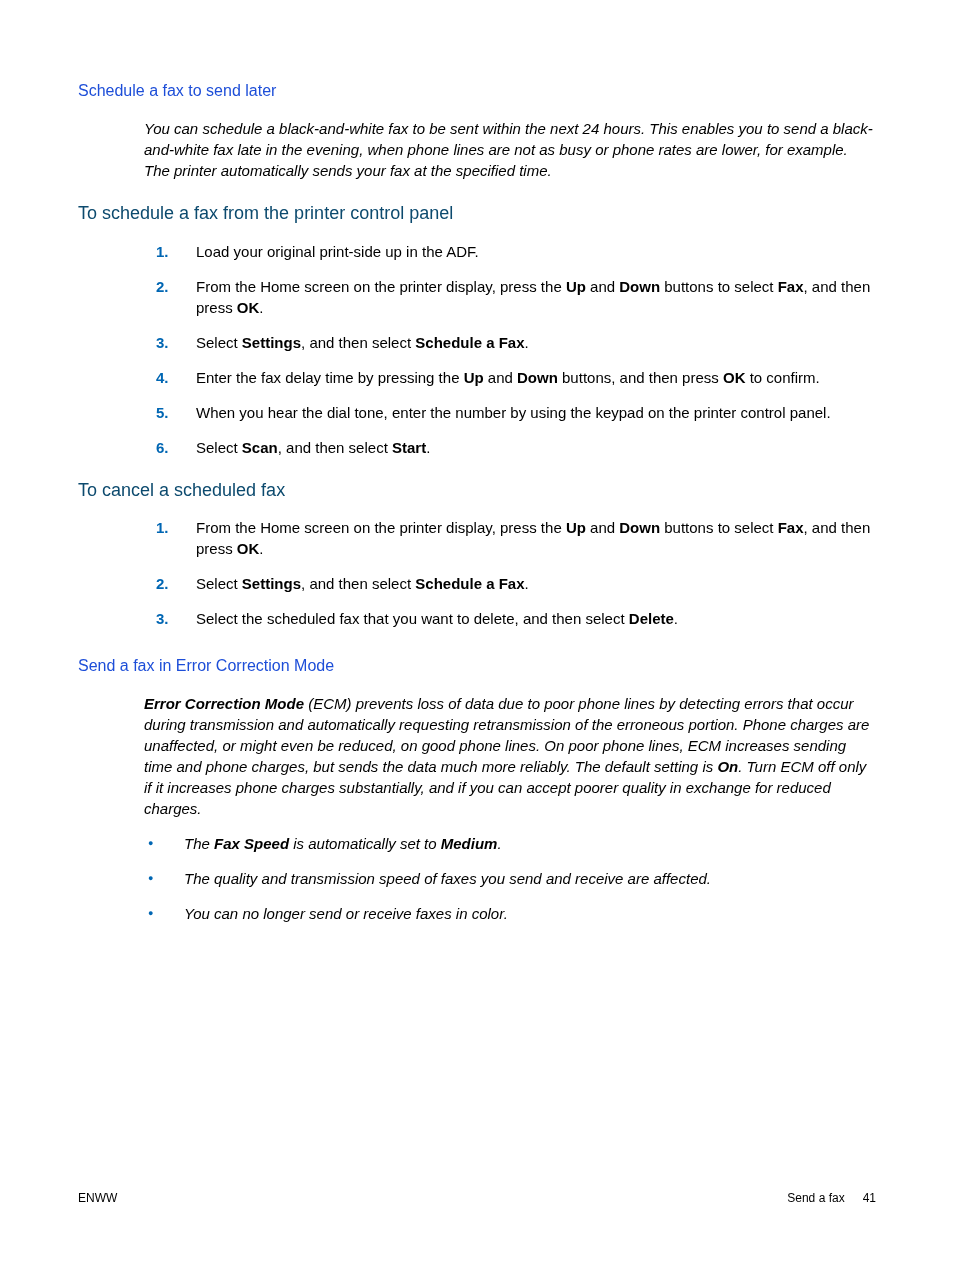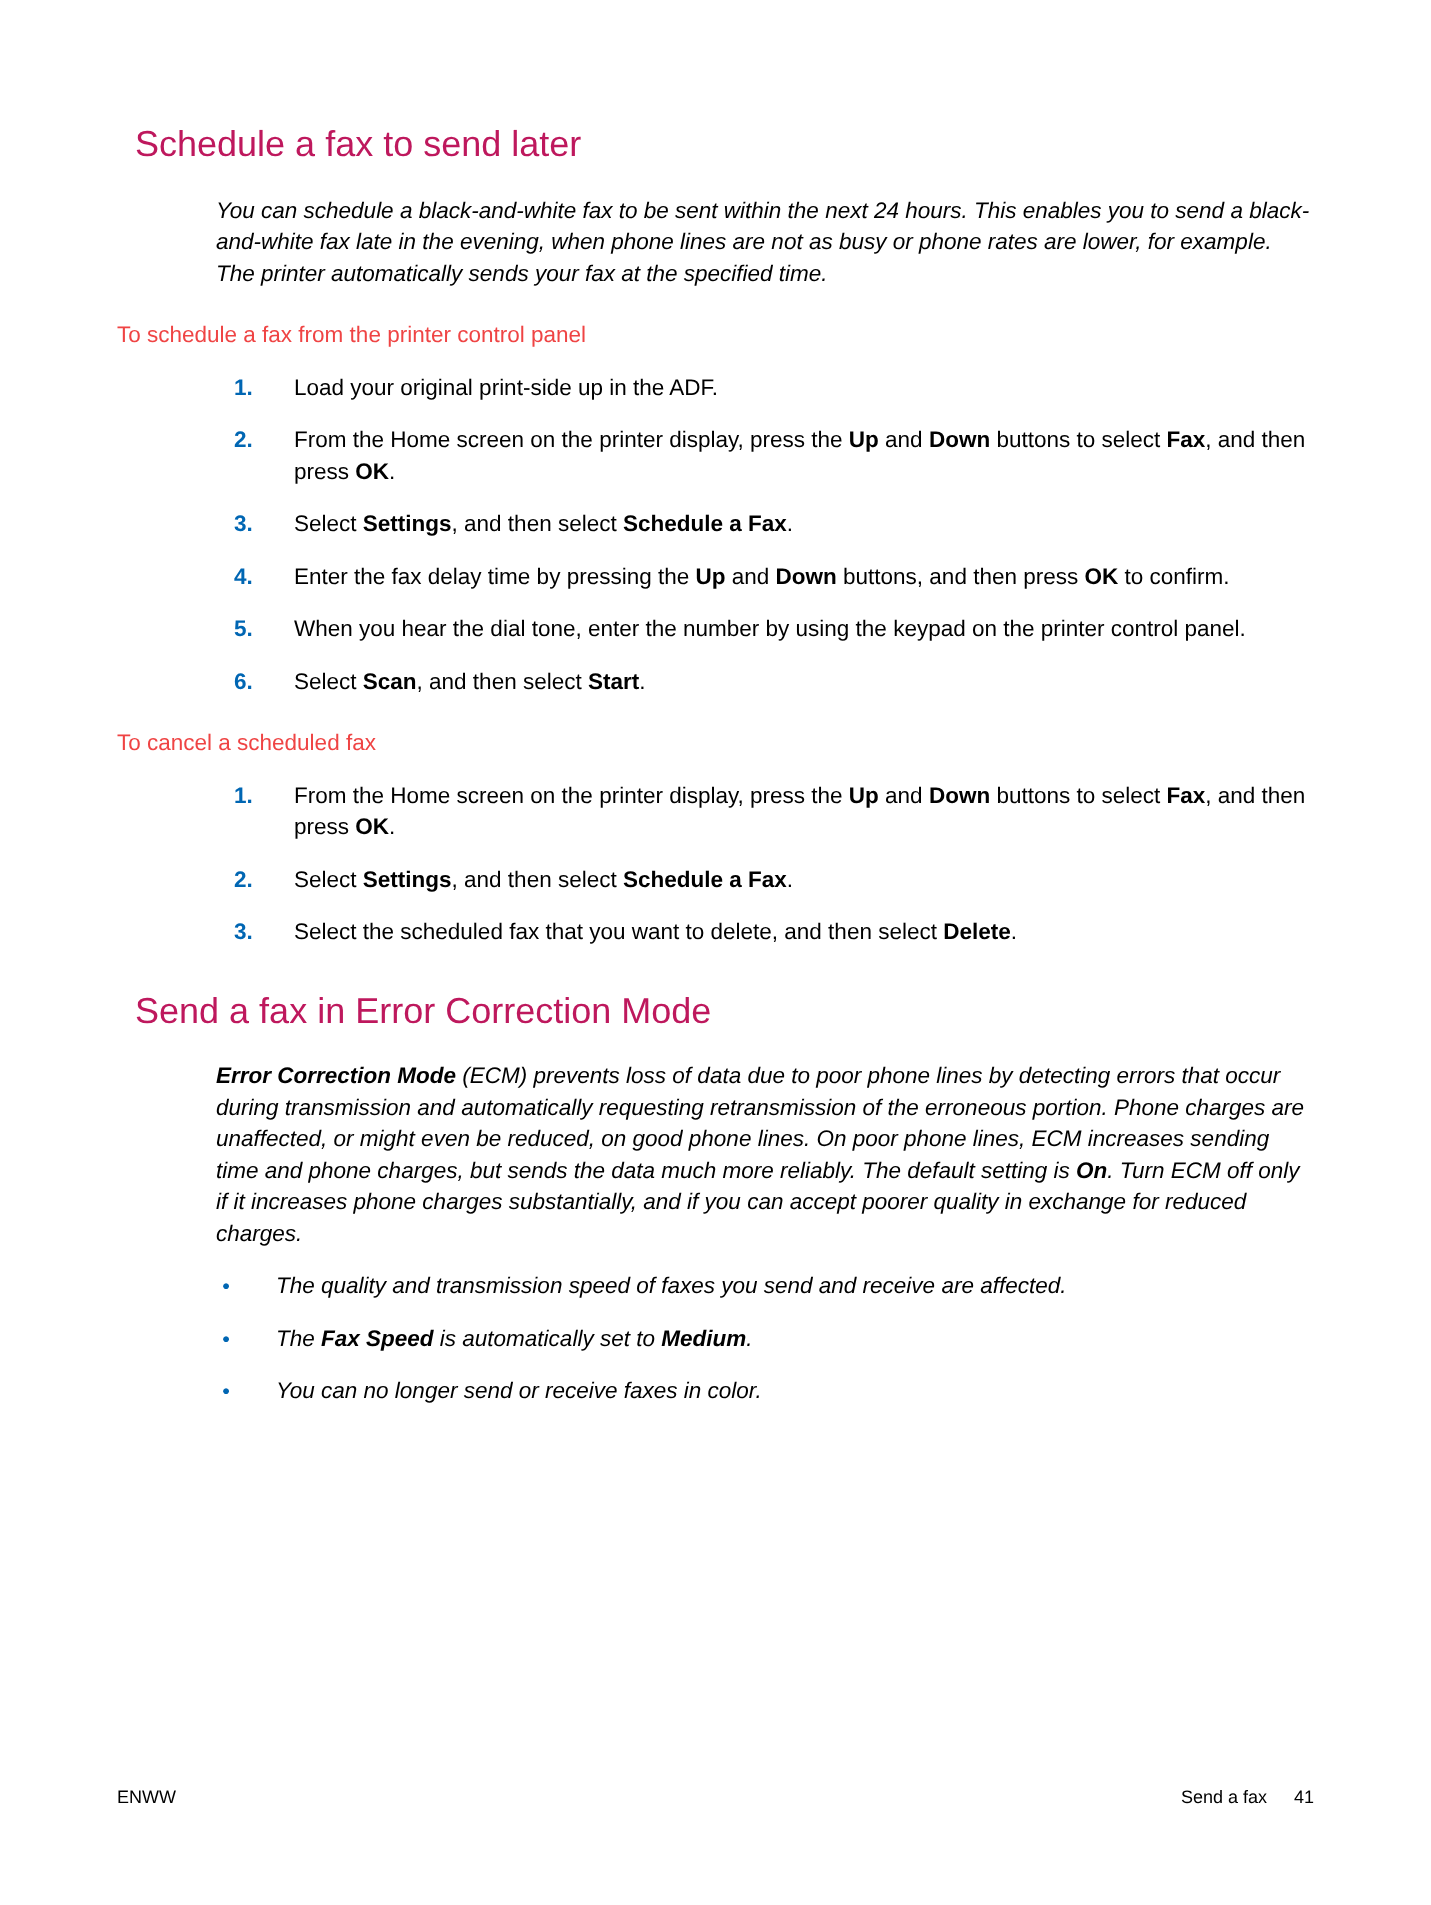--- a/index.html
+++ b/index.html
@@ -7,24 +7,24 @@
     font-size: 15px;
     line-height: 1.4;
     color: #000;
     background: #fff;
     margin: 0;
     padding: 80px 78px 40px 78px;
     width: 954px;
     box-sizing: border-box;
   }
   h2 {
-    color: #be185d;
+    color: #1d4ed8;
     font-weight: normal;
-    font-size: 24px;
-    margin: 0 0 16px 12px;
+    font-size: 16px;
+    margin: 0 0 16px 0;
   }
   .body-block {
     margin-left: 66px;
     margin-right: 0;
     font-style: italic;
   }
   p {
     margin: 0 0 14px 0;
   }
   .note-box {
@@ -41,23 +41,23 @@
     height: 18px;
     flex-shrink: 0;
     margin-top: 1px;
   }
   .note-label {
     color: #0066b3;
     font-weight: normal;
     white-space: nowrap;
   }
   .subheading {
-    color: #ef4444;
+    color: #0c4a6e;
     font-weight: normal;
-    font-size: 15px;
+    font-size: 18px;
     margin: 20px 0 14px 0;
   }
   ol.steps {
     list-style: none;
     padding: 0;
     margin: 0 0 14px 78px;
   }
   ol.steps > li {
     counter-increment: step;
     position: relative;
@@ -156,24 +156,24 @@
 </ol>
 
 <h2 style="margin-top:26px;">Send a fax in Error Correction Mode</h2>
 
 <div class="body-block">
   <p>
     <span class="bold">Error Correction Mode</span><span> (ECM) prevents loss of data due to poor phone lines by detecting errors that occur during transmission and automatically requesting retransmission of the erroneous portion. Phone charges are unaffected, or might even be reduced, on good phone lines. On poor phone lines, ECM increases sending time and phone charges, but sends the data much more reliably. The default setting is </span><span class="bold">On</span><span>. Turn ECM off only if it increases phone charges substantially, and if you can accept poorer quality in exchange for reduced charges.</span>
   </p>
 
   <ul class="bullets">
-    <li><span>The quality and transmission speed of faxes you send and receive are affected.</span></li>
     <li>
       <span>The </span><span class="bold">Fax Speed</span><span> is automatically set to </span><span class="bold">Medium</span><span>.</span>
     </li>
+    <li><span>The quality and transmission speed of faxes you send and receive are affected.</span></li>
     <li><span>You can no longer send or receive faxes in color.</span></li>
   </ul>
 </div>
 
 <div class="footer">
   <span>ENWW</span>
   <span class="footer-right">
     <span>Send a fax</span>
     <span>41</span>
   </span>

